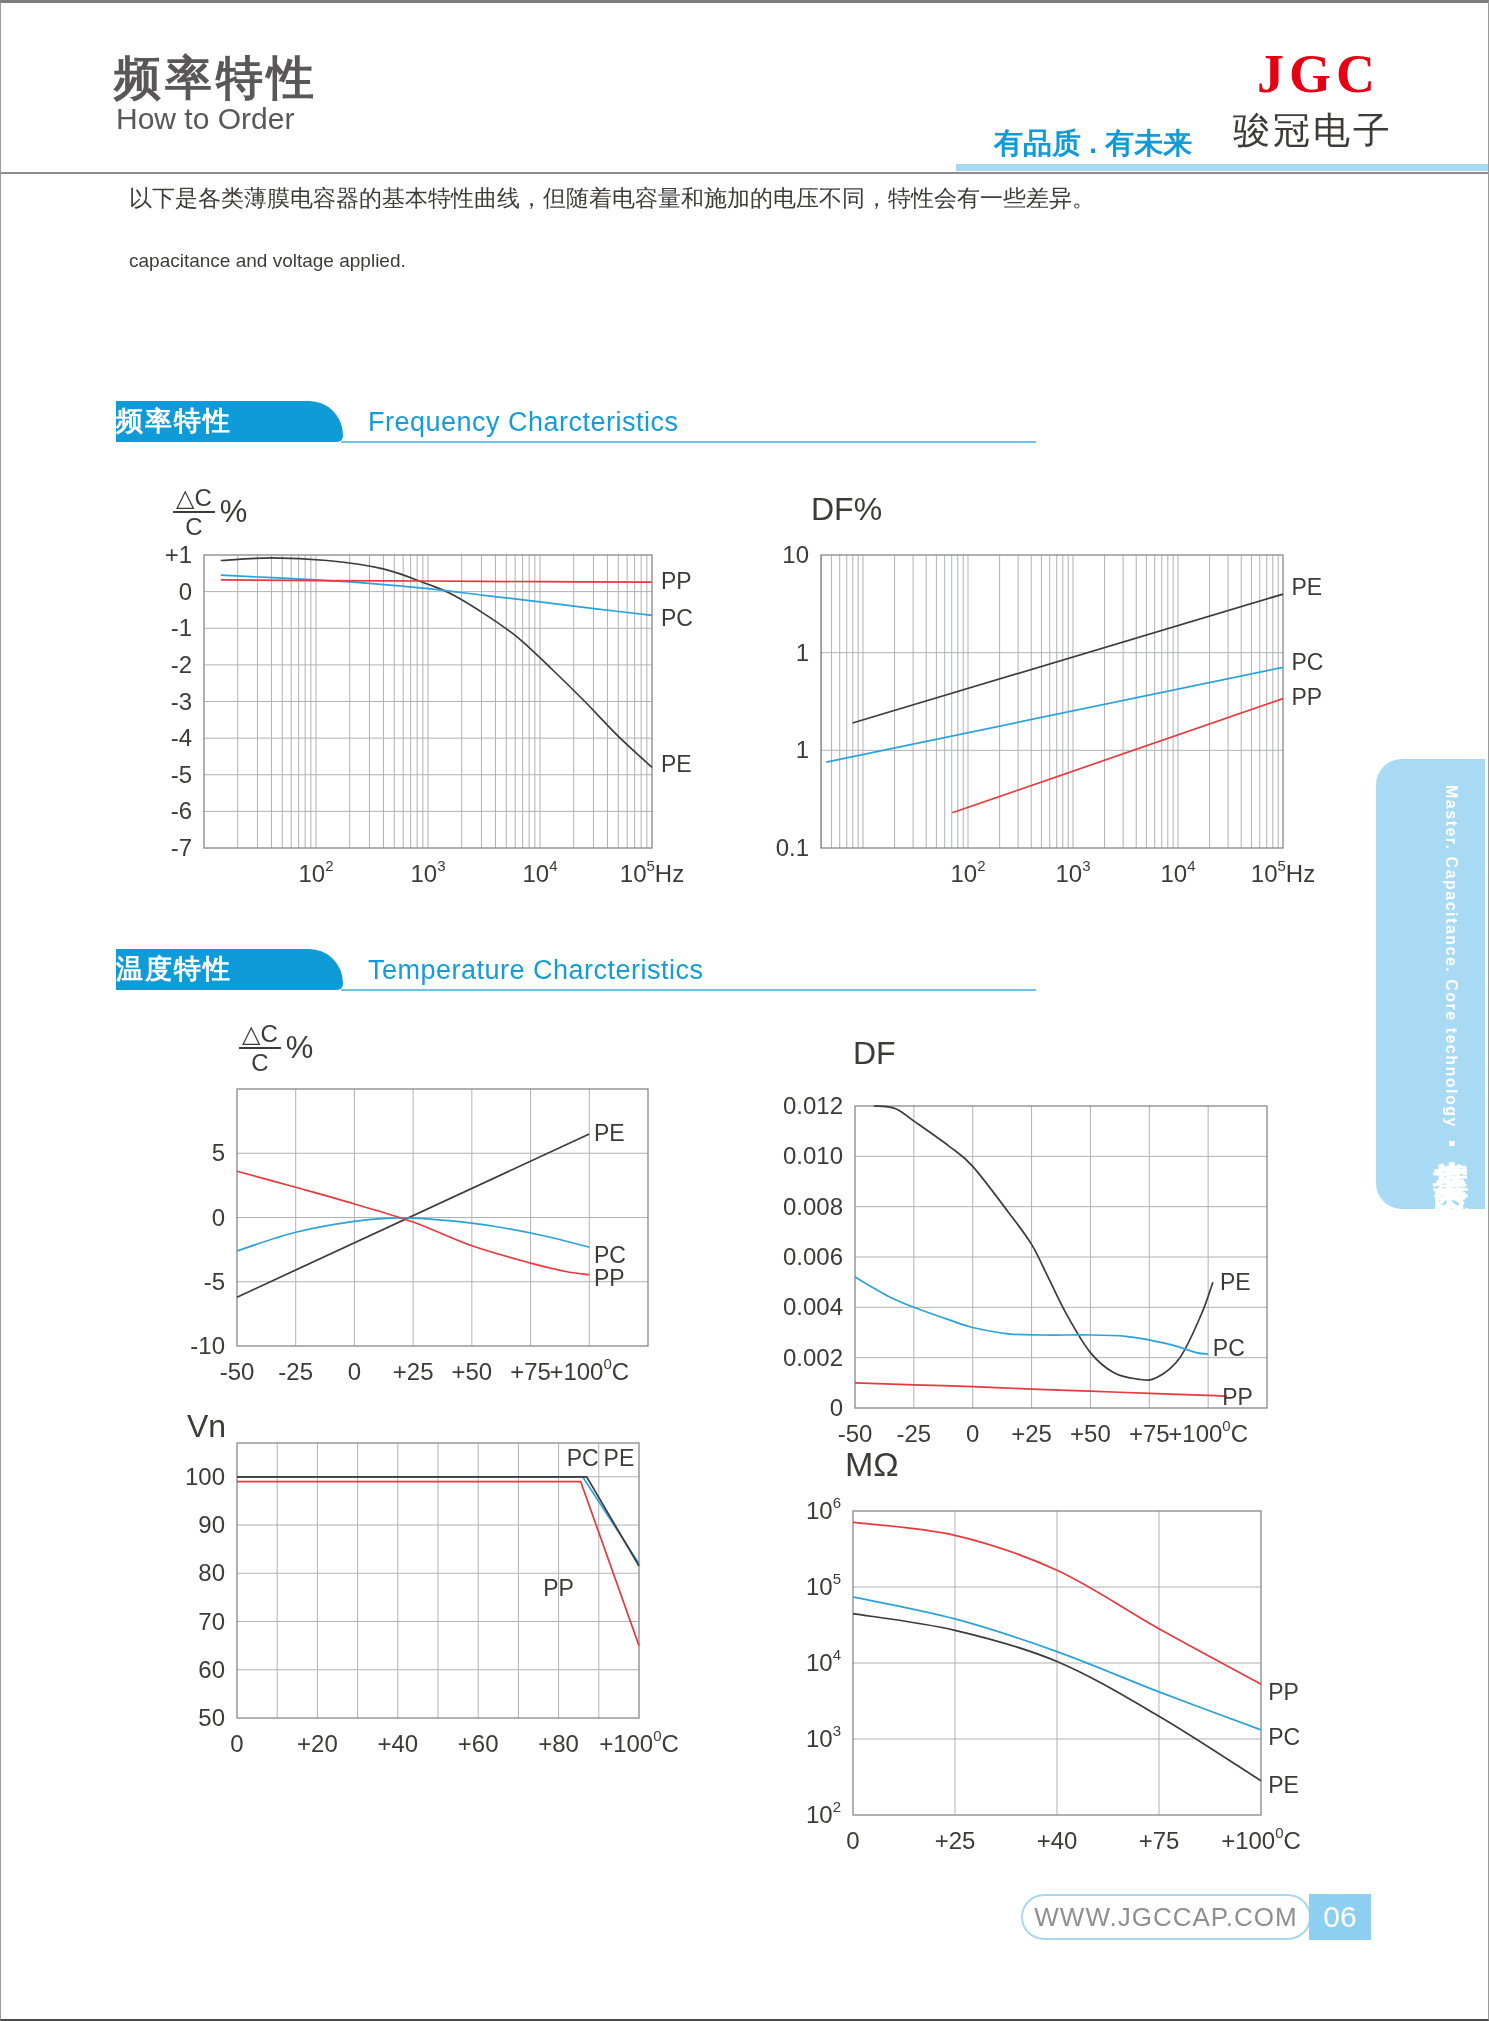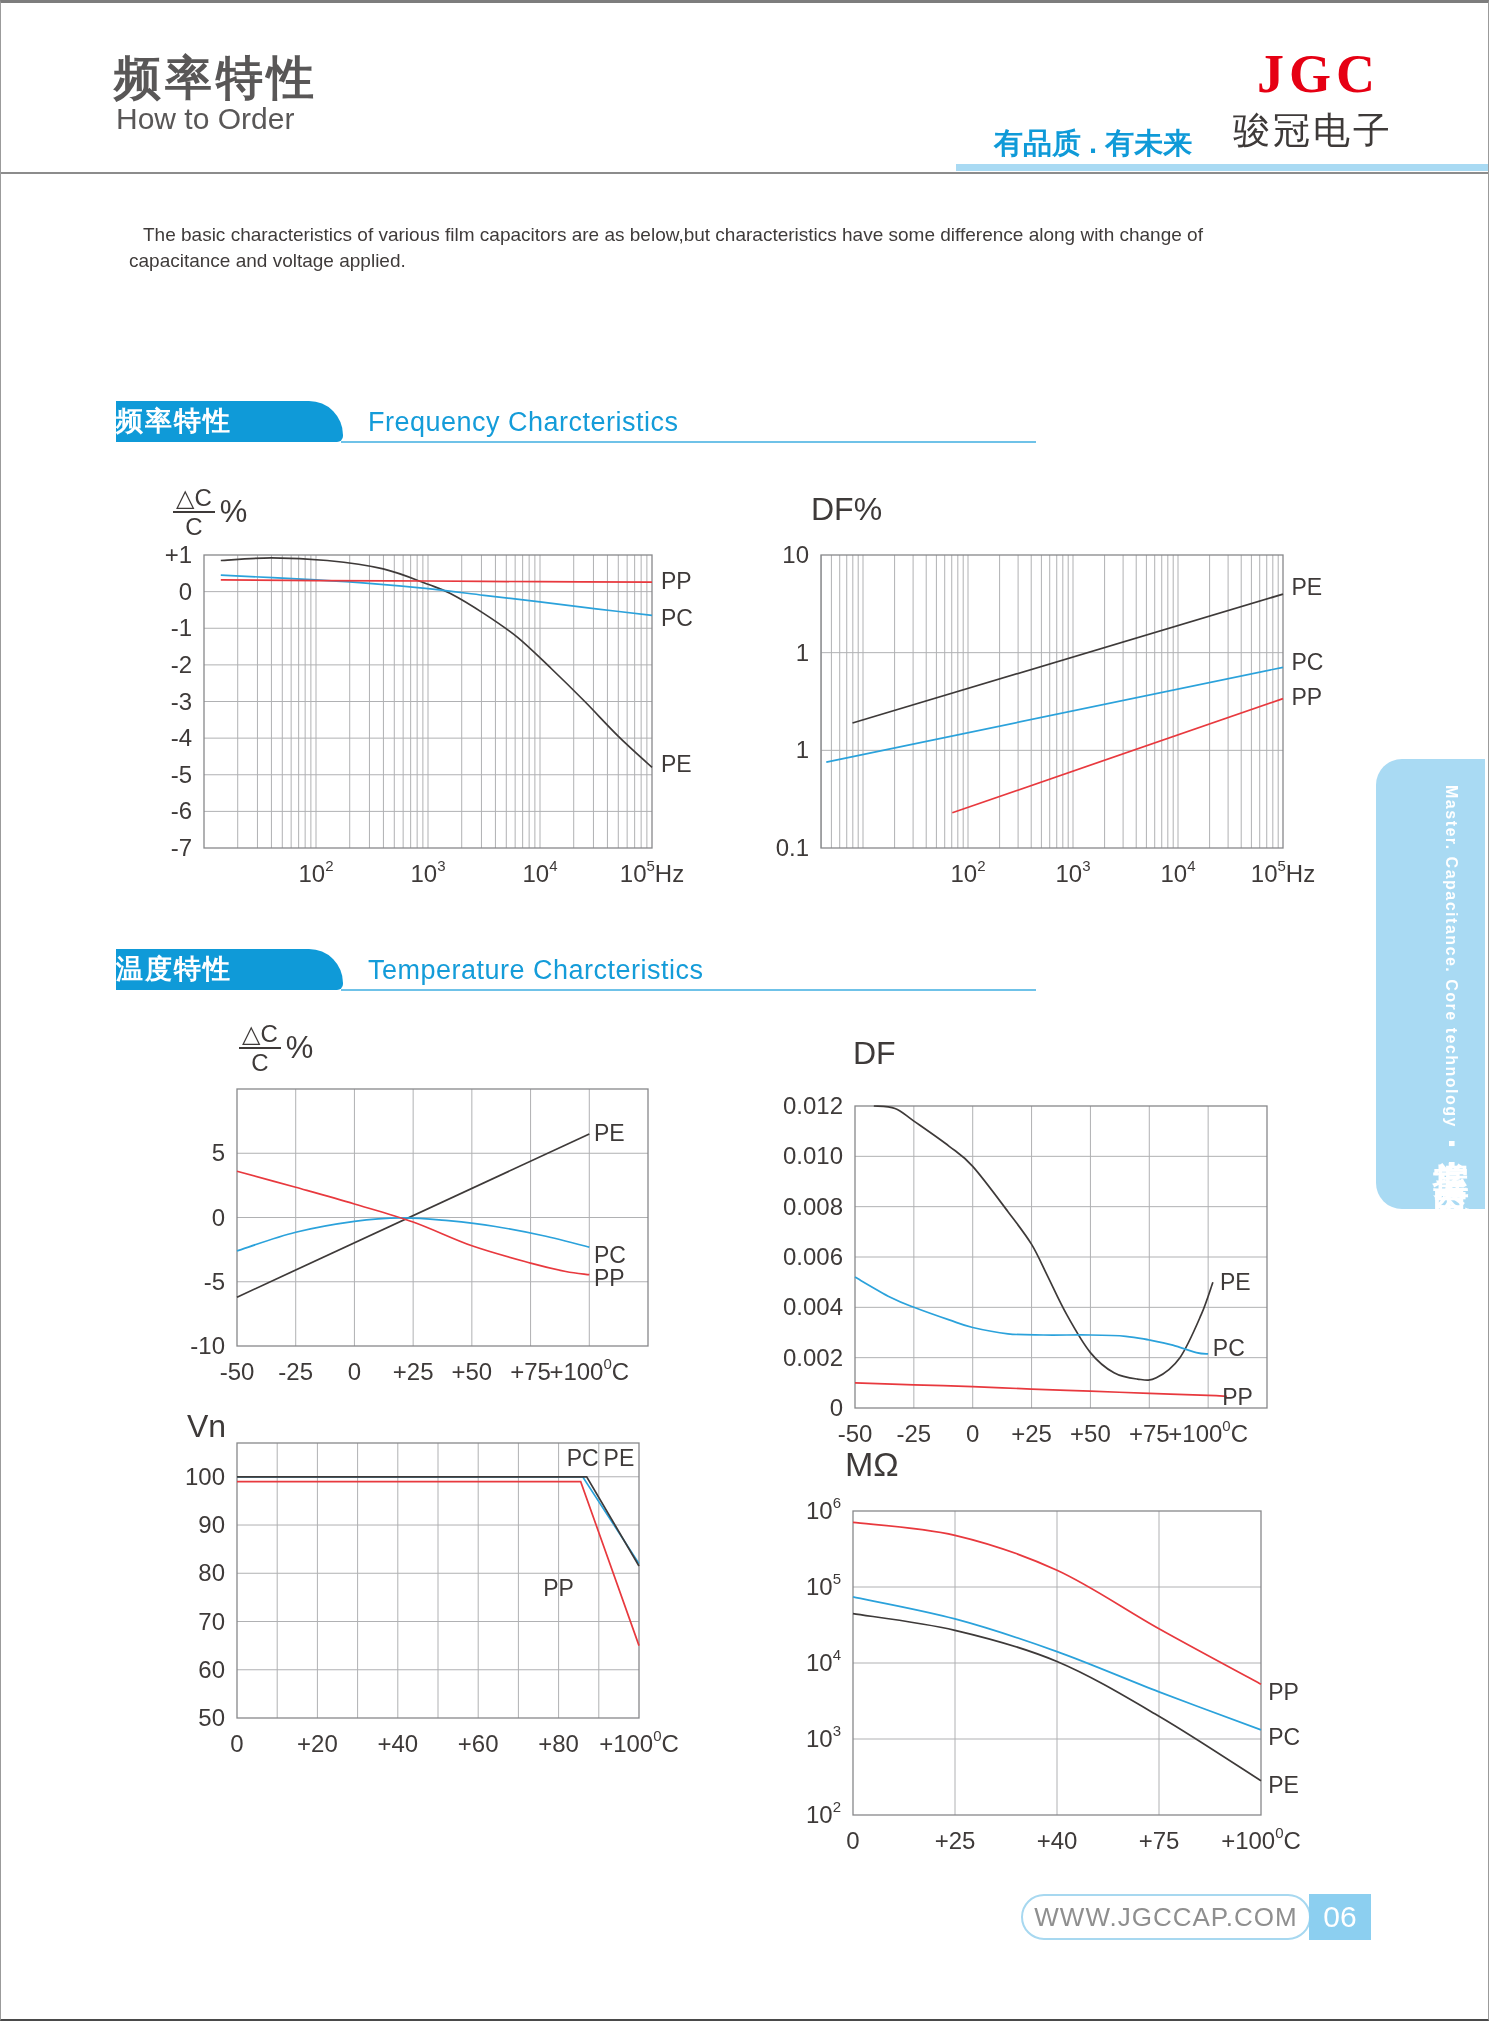--- a/index.html
+++ b/index.html
@@ -72,21 +72,21 @@
 <div class="page">
 
   <div class="abs title-zh">频率特性</div>
   <div class="abs title-en">How to Order</div>
   <div class="abs slogan">有品质 . 有未来</div>
   <div class="abs logo">JGC</div>
   <div class="abs company">骏冠电子</div>
   <div class="abs header-bluebar"></div>
   <div class="abs header-rule"></div>
 
-  <div class="abs intro-en1">The basic characteristics of various film capacitors are as below,but characteristics  have some difference along with change of</div>
+  <div class="abs intro-zh">以下是各类薄膜电容器的基本特性曲线，但随着电容量和施加的电压不同，特性会有一些差异。</div>
   <div class="abs intro-en2">capacitance and voltage applied.</div>
 
   <div class="abs sec-banner sec1-banner">频率特性</div>
   <div class="abs sec-title sec1-title">Frequency Charcteristics</div>
   <div class="abs sec-line sec1-line"></div>
 
   <div class="chart c1">
     <div class="fracwrap c1-title">
       <span class="frac">
           <span class="top">△C</span>

